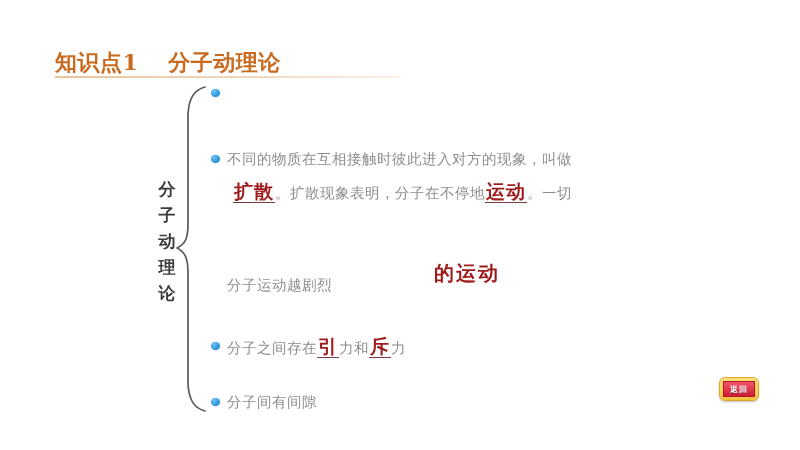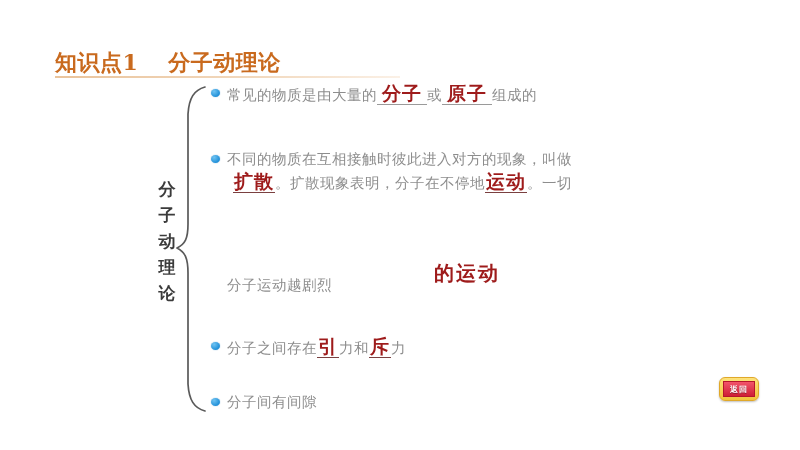--- a/index.html
+++ b/index.html
@@ -144,29 +144,26 @@
   <svg id="brace-svg" width="40" height="330" viewBox="0 0 40 330">
     <path d="M31 3 C20 6, 15 14, 14 30 L14 140 C14 155, 11 160, 3 164
              C11 168, 14 174, 14 189 L14 300 C15 316, 20 324, 31 327" fill="none" stroke="#5a5a5a" stroke-width="1.7" stroke-linecap="round" stroke-linejoin="round"></path>
   </svg>
 
   <div class="bullet" style="left:211px;top:89px;"></div>
   <div class="bullet" style="left:211px;top:155px;"></div>
   <div class="bullet" style="left:211px;top:342px;"></div>
   <div class="bullet" style="left:211px;top:398px;"></div>
 
-  <div class="line" style="left:227px;top:84px;">
-    <span class="ink">常见的物质是由大量的</span><span class="ans blank">分子</span><span class="ink">或</span><span class="ans blank">原子</span><span class="ink">组成的</span>
-  </div>
 
   <div class="line" style="left:227px;top:150px;">
     <span class="ink">不同的物质在互相接触时彼此进入对方的现象，叫做</span>
   </div>
 
-  <div class="line" style="left:233px;top:172px;">
+  <div class="line" style="left:233px;top:182px;">
     <span class="ans ul">扩散</span><span class="ink">。扩散现象表明，分子在不停地</span><span class="ans ul">运动</span><span class="ink">。一切</span>
   </div>
 
 
   <div class="big-red" style="left:434px;top:260px;">的运动</div>
 
   <div class="line" style="left:227px;top:276px;text-align:right;">
     <span class="ink">分子运动越剧烈</span>
   </div>
 

